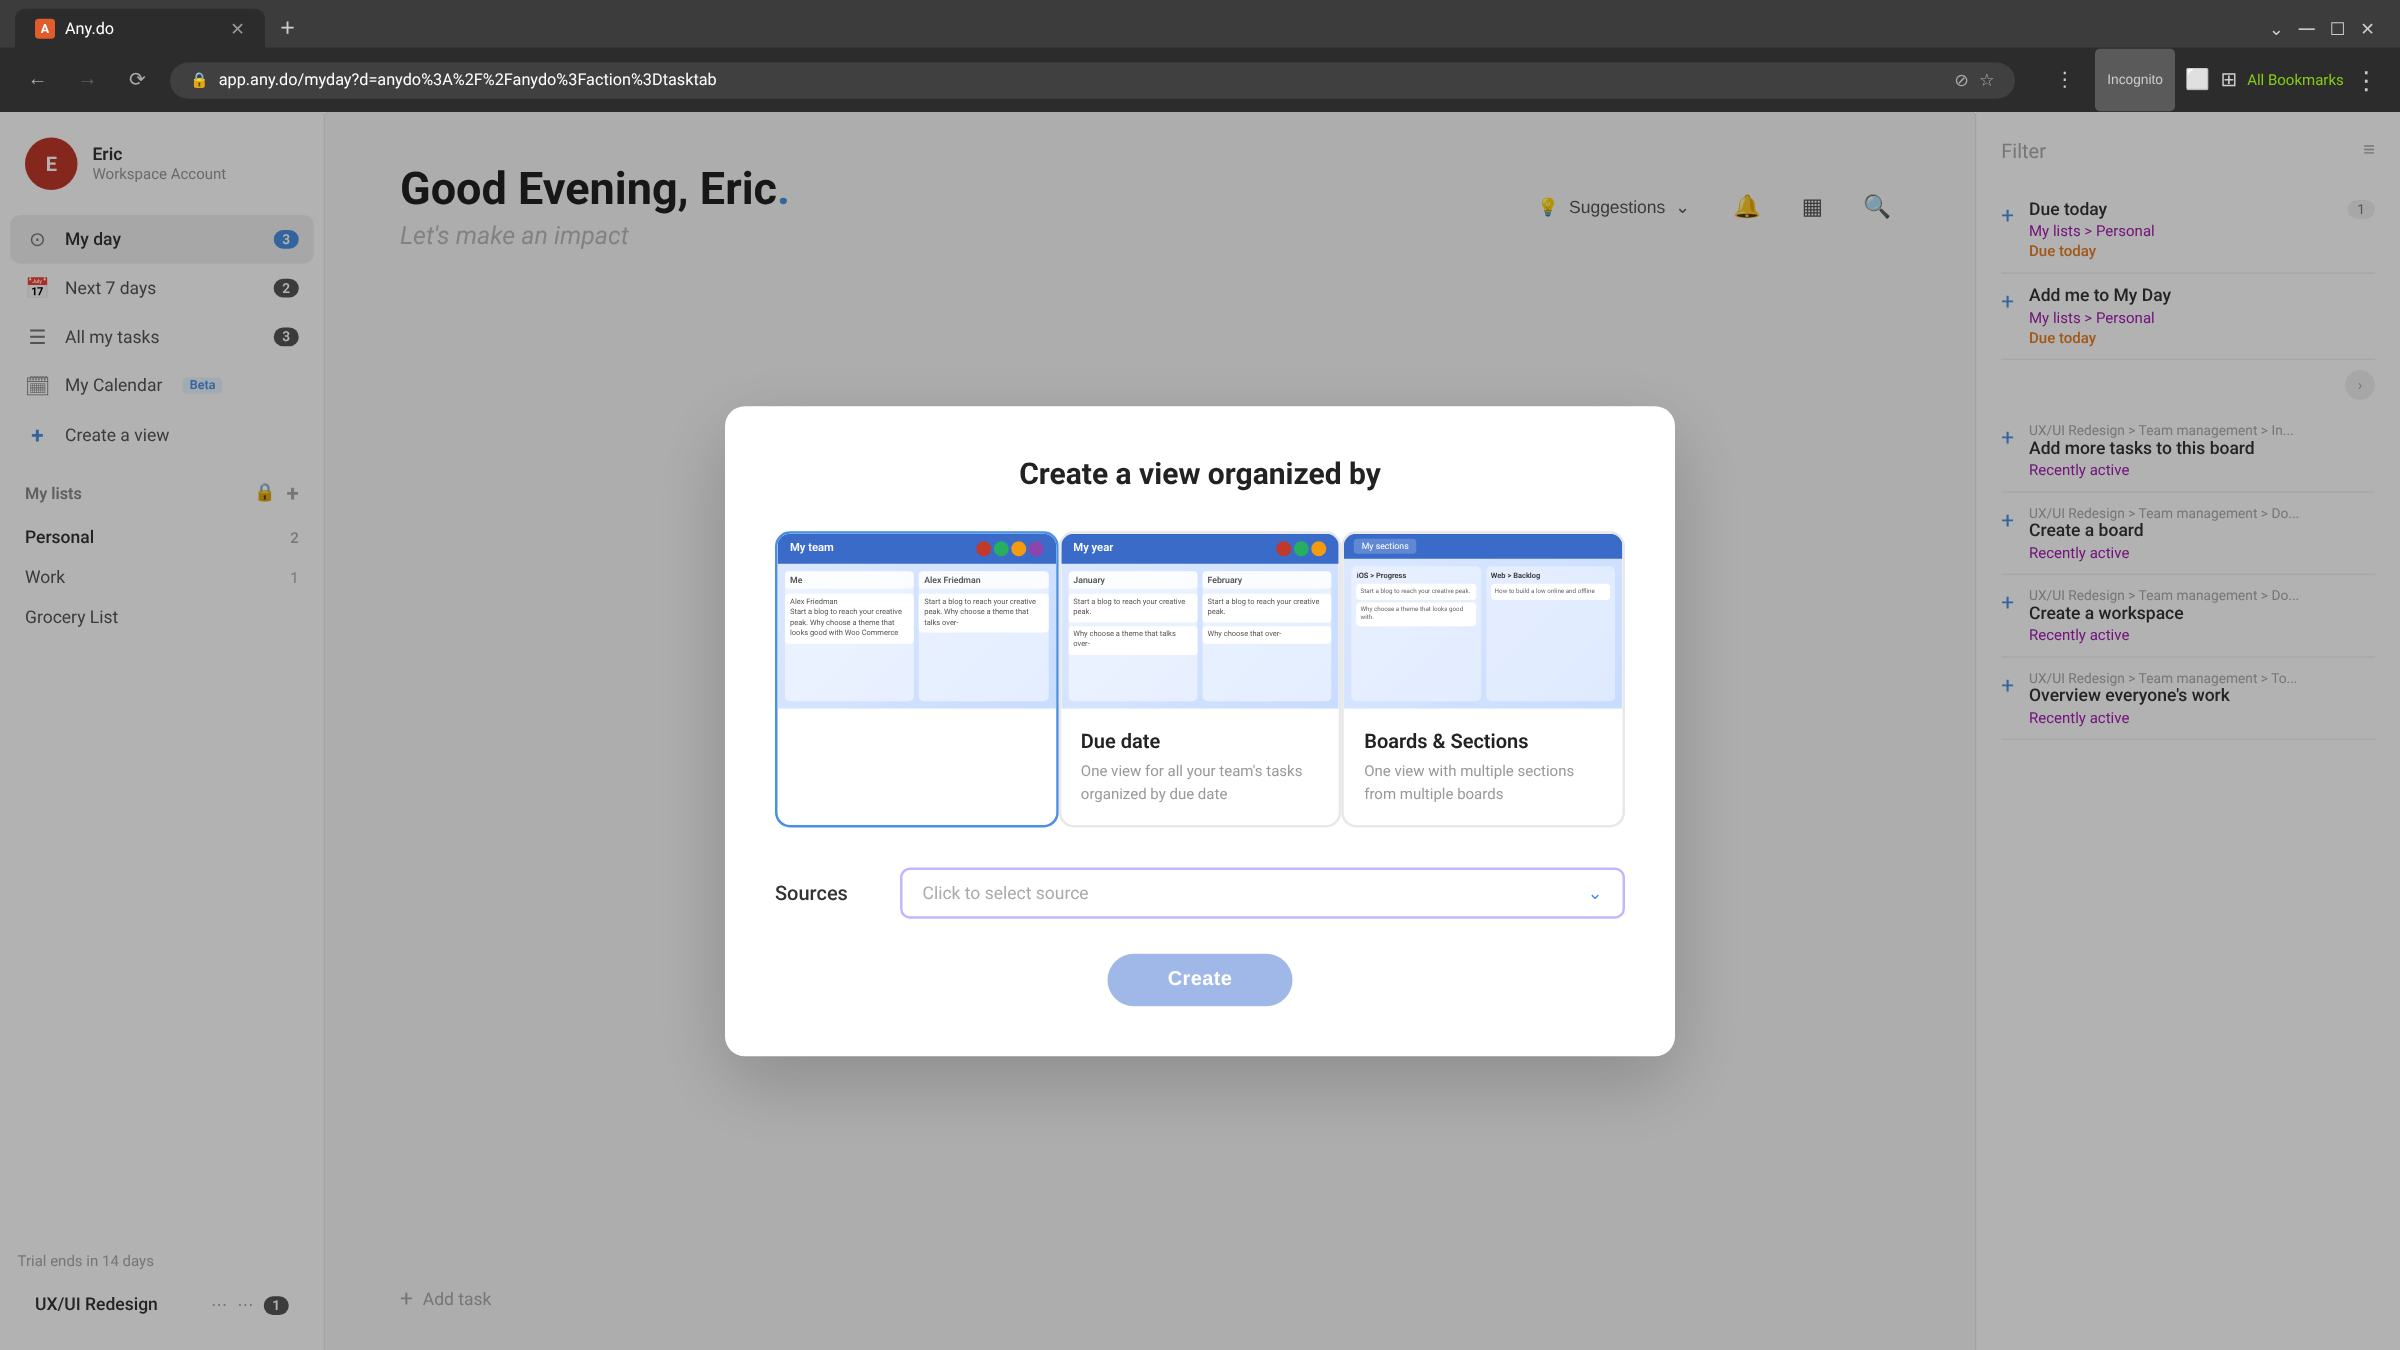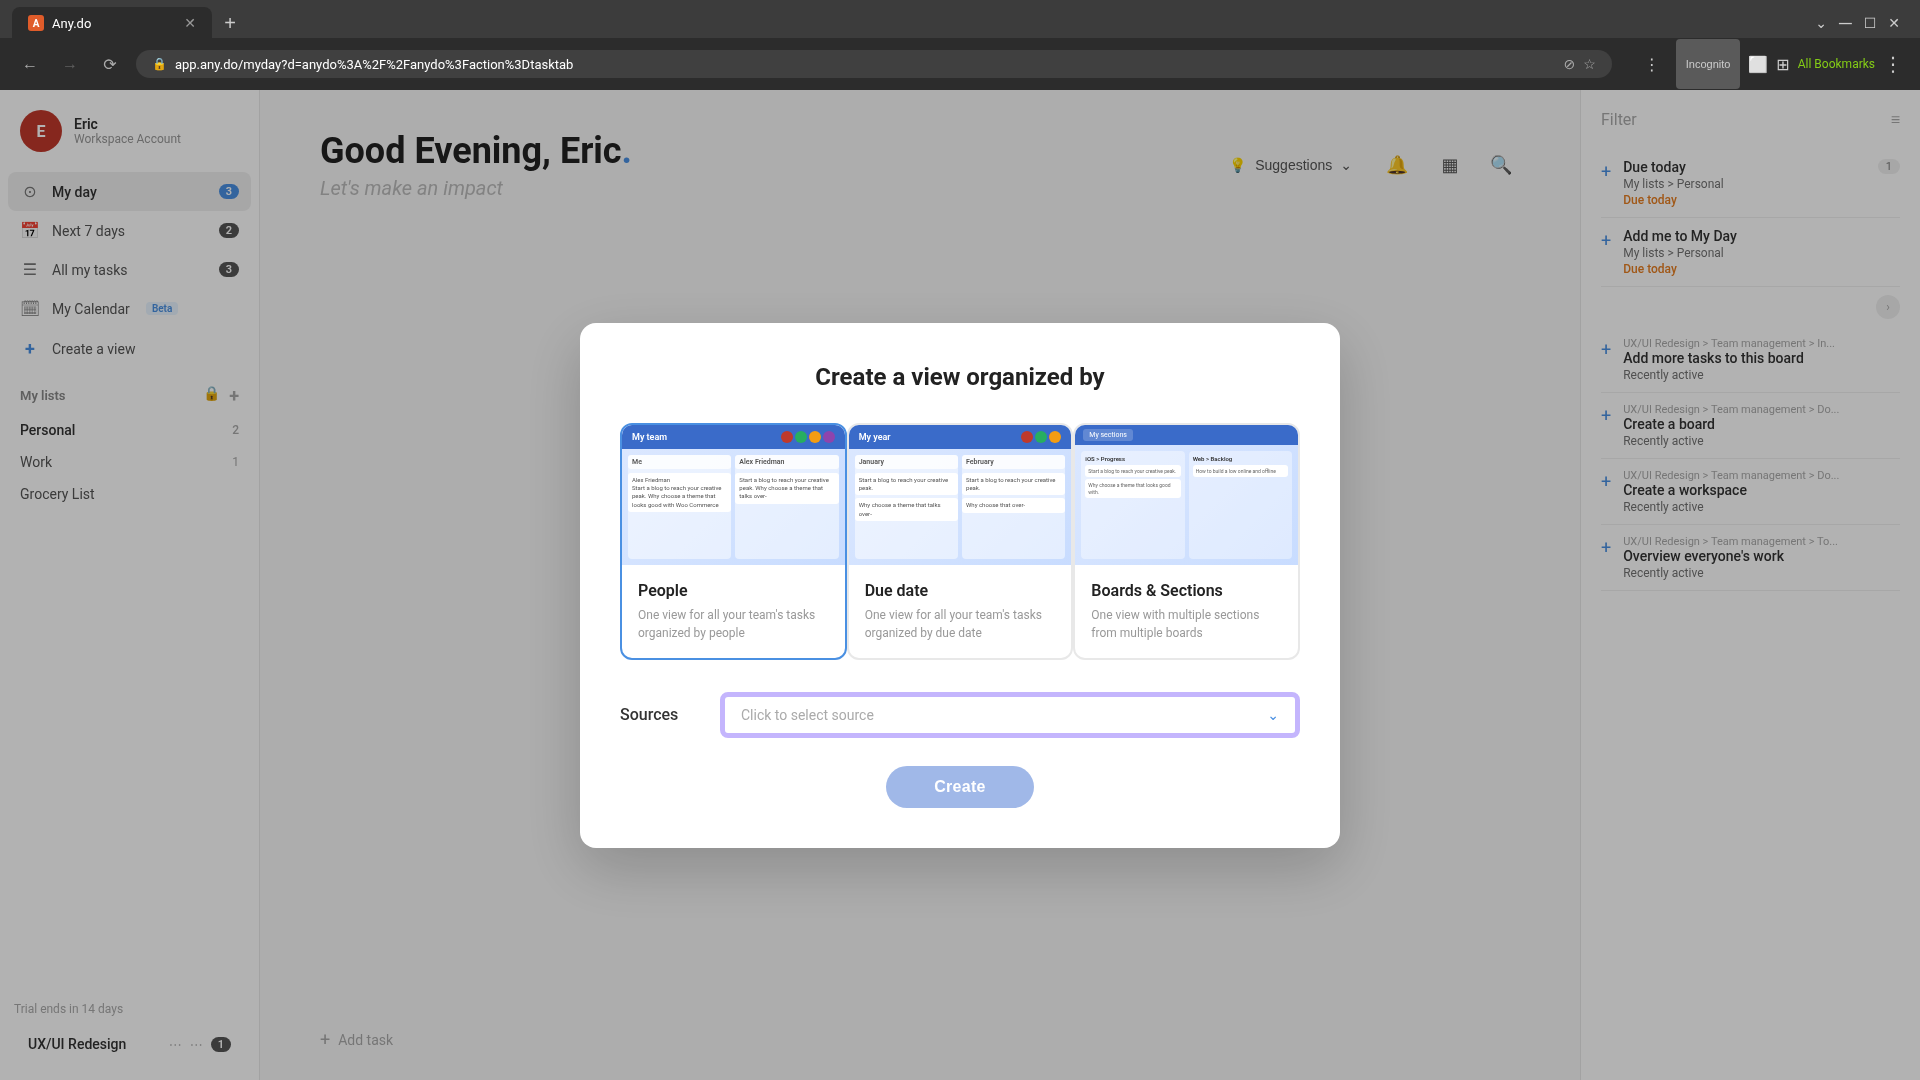--- a/index.html
+++ b/index.html
@@ -382,21 +382,21 @@
       margin-top: 2px;
     }
     .panel-item-content { flex: 1; }
     .panel-item-title {
       font-size: 14px;
       font-weight: 500;
       color: #333;
     }
     .panel-item-subtitle {
       font-size: 12px;
-      color: #737373;
+      color: #a21caf;
       margin-top: 2px;
     }
     .panel-item-badge {
       background: #f0f0f0;
       color: #777;
       border-radius: 10px;
       padding: 1px 8px;
       font-size: 11px;
     }
 
@@ -554,21 +554,21 @@
       margin-bottom: 28px;
     }
     .sources-label {
       font-size: 16px;
       color: #333;
       font-weight: 500;
       min-width: 80px;
     }
     .sources-dropdown {
       flex: 1;
-      border: 5px solid #c4b5fd;
+      border: 2px solid #c4b5fd;
       border-radius: 8px;
       padding: 10px 16px;
       display: flex;
       align-items: center;
       justify-content: space-between;
       cursor: pointer;
       background: #fff;
     }
     .sources-placeholder {
       font-size: 14px;
@@ -874,24 +874,20 @@
                 <div class="preview-col-header">
                     <span class="preview-col-header-text">Alex Friedman</span>
                   </div>
                 <div class="preview-card">
                     <div class="preview-card-text">Start a blog to reach your creative peak. Why choose a theme that talks over-</div>
                   </div>
               </div>
             </div>
           </div>
         </div>
-        <div class="view-option-info">
-          <div class="view-option-title">People</div>
-          <div class="view-option-desc">One view for all your team's tasks organized by people</div>
-        </div>
       </div>
 
       <div class="view-option">
         <div class="view-option-preview">
           <div class="preview-content">
             <div class="preview-header">
               <span class="preview-header-text">My year</span>
               <div class="preview-avatars">
                 <div class="preview-avatar" style="background:#c0392b;"></div>
                 <div class="preview-avatar" style="background:#27ae60;"></div>

